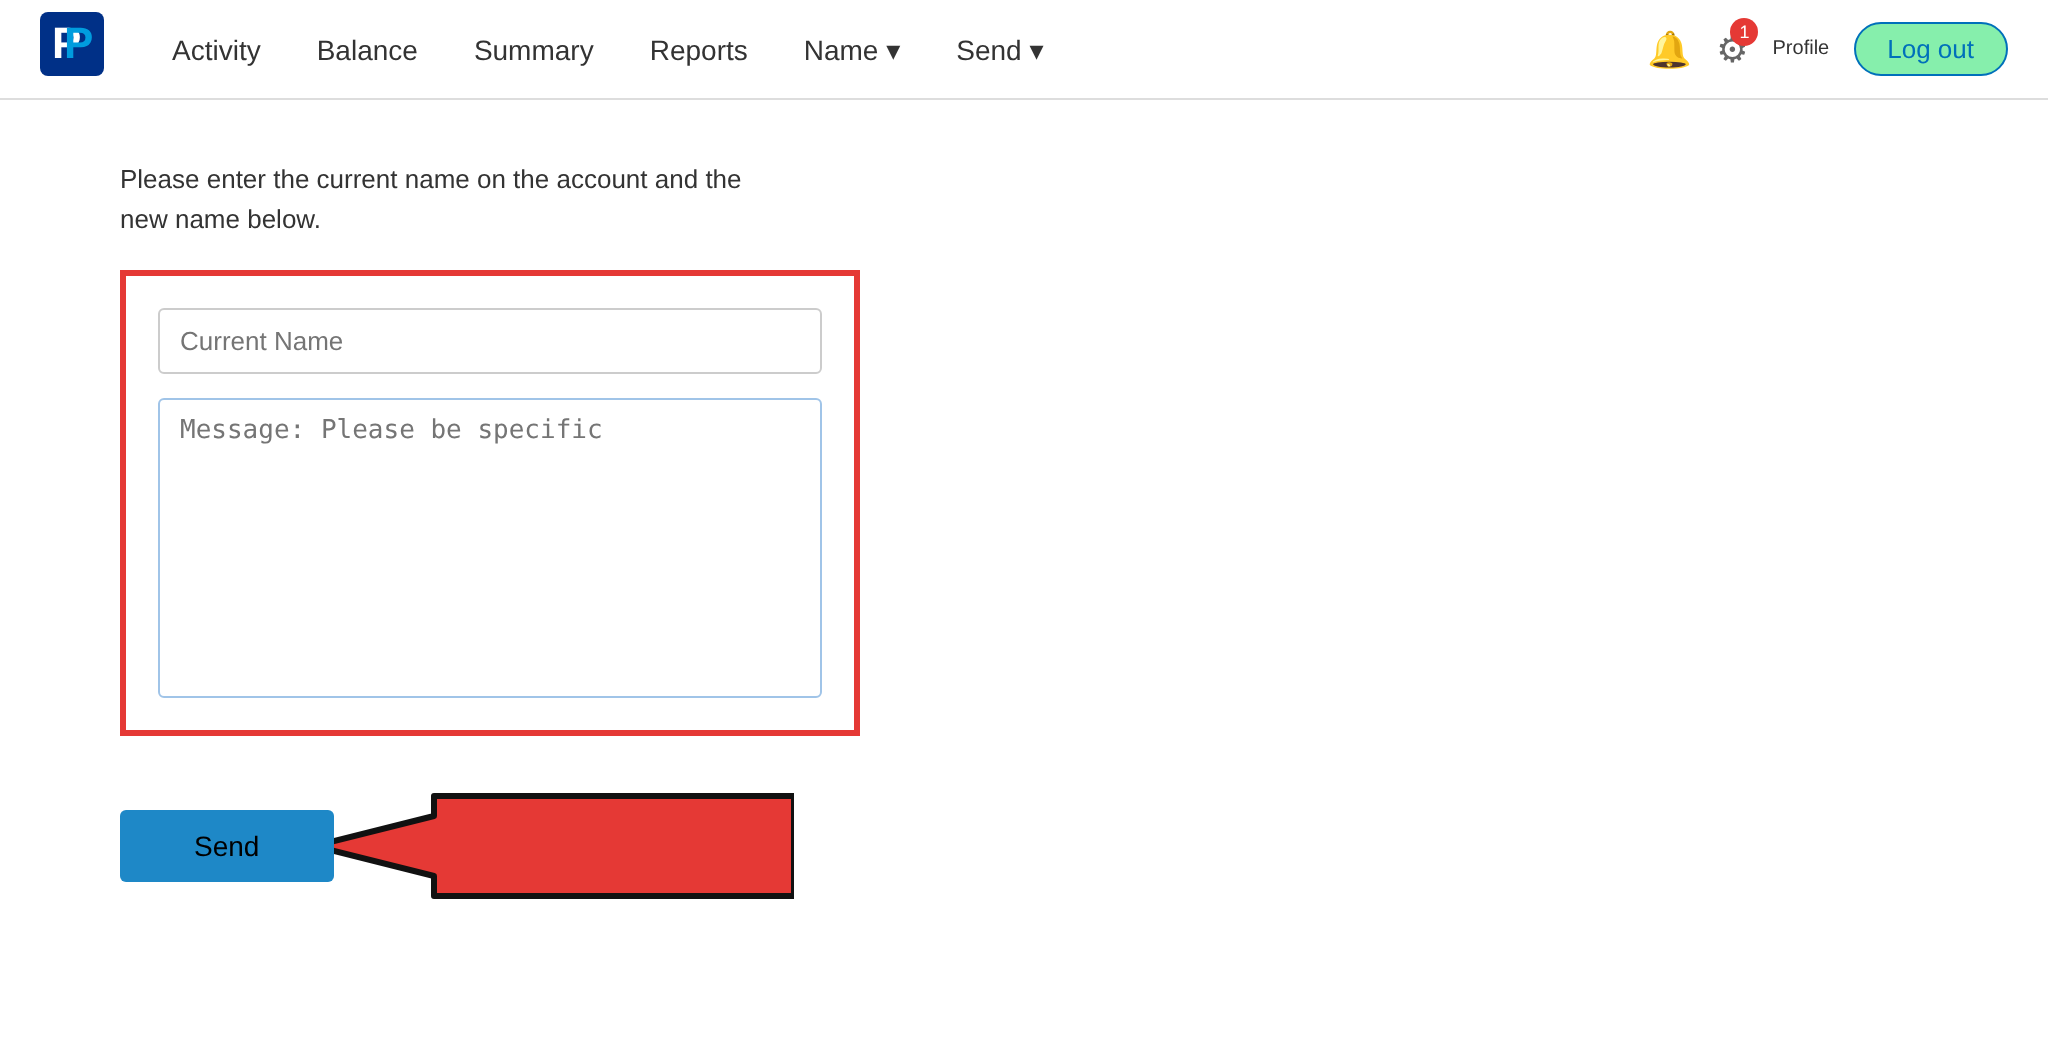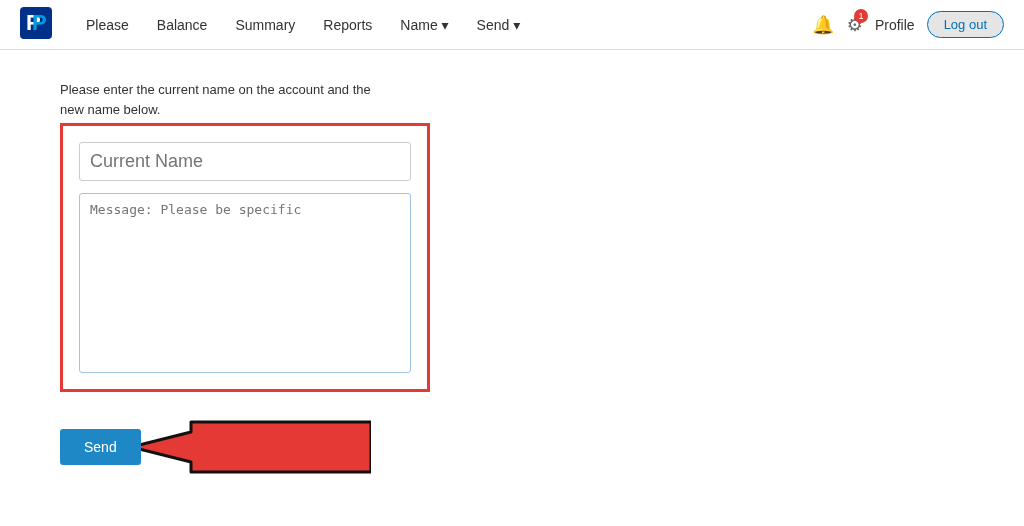--- a/index.html
+++ b/index.html
@@ -62,89 +62,89 @@
       color: #fff;
       font-size: 9px;
       border-radius: 50%;
       width: 14px;
       height: 14px;
       display: flex;
       align-items: center;
       justify-content: center;
     }
     .profile-link {
-      font-size: 14px;
+      font-size: 10px;
       color: #333;
       cursor: pointer;
       text-decoration: none;
     }
     .logout-btn {
       border: 1px solid #0070ba;
-      background: #e5e5e5;
+      background: #86efac;
       color: #0070ba;
       border-radius: 20px;
       padding: 5px 16px;
       font-size: 13px;
       cursor: pointer;
     }
 
     
     .main {
       padding: 30px 60px;
     }
     .description-text {
       font-size: 13px;
       color: #333;
-      margin-bottom: 4px;
+      margin-bottom: 16px;
       line-height: 1.5;
     }
 
     
     .form-highlight-box {
       border: 3px solid #e53935;
       padding: 16px;
       display: inline-flex;
       flex-direction: column;
       gap: 12px;
       width: 370px;
       background: #fff;
     }
     .form-input {
       width: 100%;
       padding: 8px 10px;
       border: 1px solid #ccc;
       border-radius: 3px;
-      font-size: 18px;
+      font-size: 13px;
       color: #999;
       outline: none;
     }
     .form-textarea {
       width: 100%;
       padding: 8px 10px;
       border: 1px solid #a0c4e8;
       border-radius: 3px;
       font-size: 13px;
       color: #999;
       resize: none;
-      height: 180px;
+      height: 150px;
       outline: none;
     }
 
     
     .send-row {
       display: flex;
       align-items: center;
       margin-top: 20px;
       gap: 0;
     }
     .send-btn {
       background: #1e88c7;
-      color: #ffffff;
+      color: #000000;
       border: none;
-      padding: 10px 24px;
+      padding: 10px 37px;
       font-size: 14px;
       cursor: pointer;
       border-radius: 3px;
       position: relative;
       z-index: 2;
     }
 
     
     .arrow-wrap {
       position: relative;
@@ -160,21 +160,21 @@
 
   <div>
     <svg class="nav-logo" viewBox="0 0 32 32" xmlns="http://www.w3.org/2000/svg">
       <rect width="32" height="32" rx="4" fill="#003087"></rect>
       <text x="6" y="23" font-size="22" font-weight="bold" fill="#fff" font-family="Arial">P</text>
       <text x="12" y="23" font-size="22" font-weight="bold" fill="#009cde" font-family="Arial">P</text>
     </svg>
   </div>
 
   <div class="nav-links">
-    <a class="nav-link">Please</a>
+    <a class="nav-link">Activity</a>
     <a class="nav-link">Balance</a>
     <a class="nav-link">Summary</a>
     <a class="nav-link">Reports</a>
     <a class="nav-link">Name ▾</a>
     <a class="nav-link">Send ▾</a>
   </div>
 
   <div class="nav-right">
     <div class="bell-icon-wrap">
       <span class="bell-icon">🔔</span>

